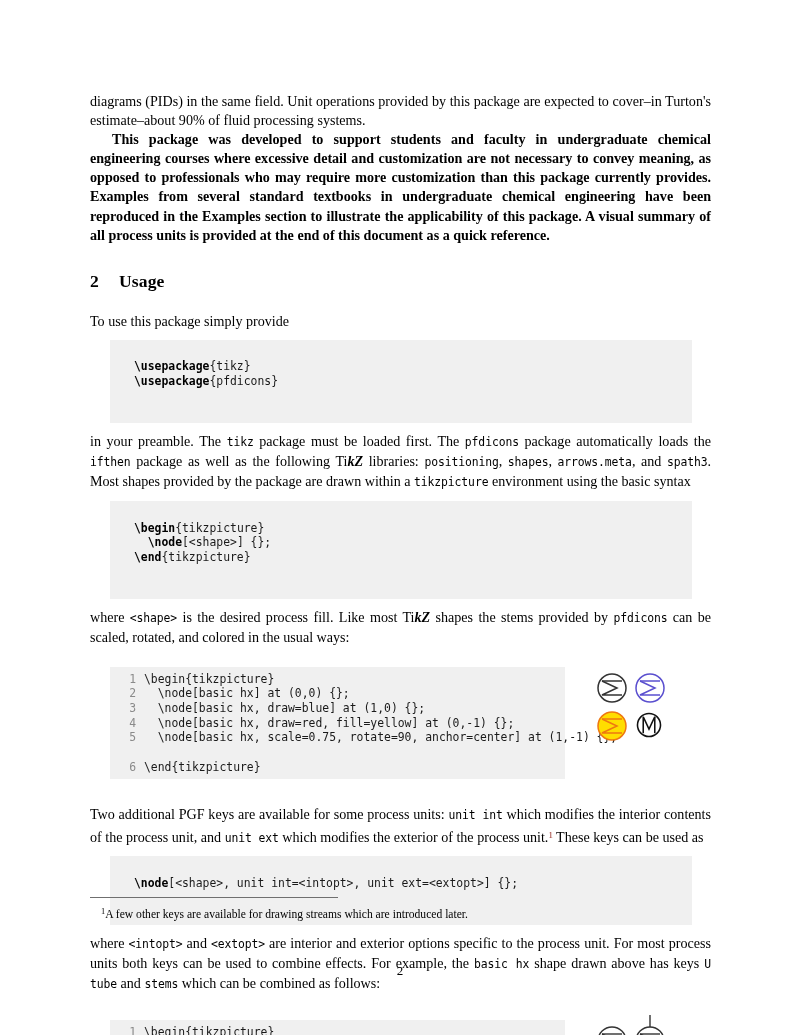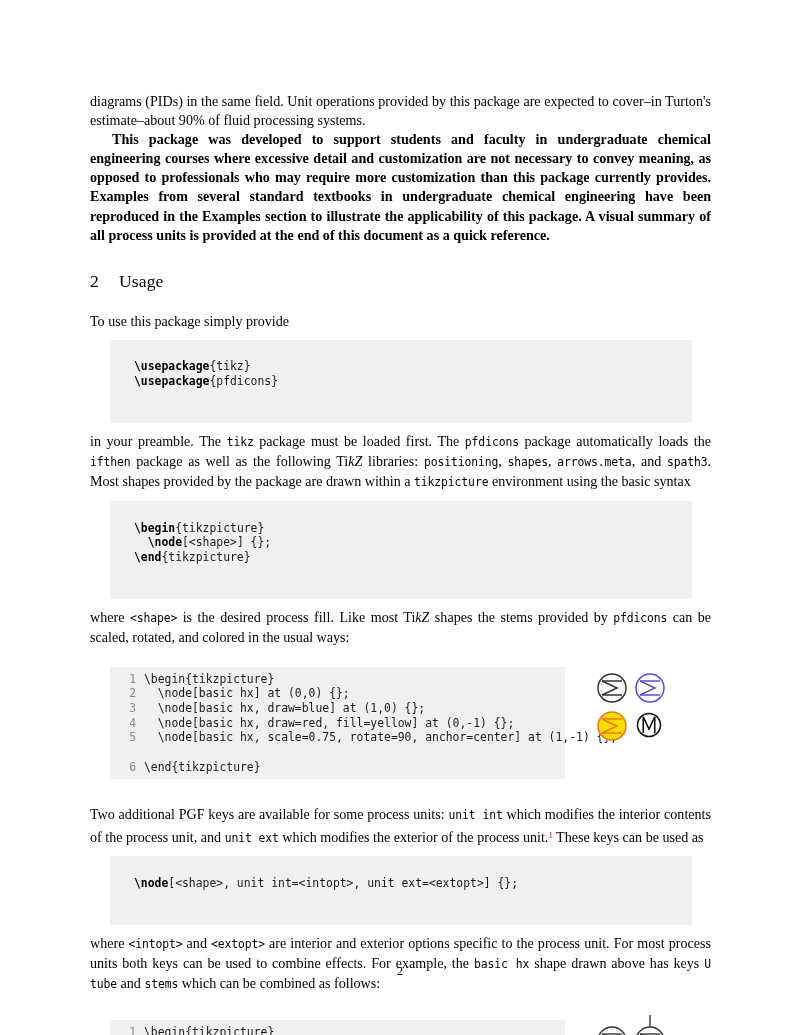--- a/index.html
+++ b/index.html
@@ -37,21 +37,21 @@
     hyphens: manual;
   }
   p.body-text.indent { text-indent: 22px; font-weight: bold; }
 
   .gap-sm { height: 9px; }
   .gap-lg { height: 20px; }
   .gap-xl { height: 26px; }
 
   h2.section {
     font-size: 17.6px;
-    font-weight: normal;
+    font-weight: bold;
     margin: 0;
     letter-spacing: 0.1px;
   }
   h2.section .num { display: inline-block; width: 29px; }
 
   code, .tt {
     font-family: "DejaVu Sans Mono", "Liberation Mono", monospace;
     font-size: 11.4px;
     letter-spacing: -0.1px;
   }
@@ -111,21 +111,21 @@
   .pagenum {
     position: absolute;
     left: 0; top: 963px;
     width: 800px;
     text-align: center;
     font-size: 13px;
   }
 
   sup.fnmark { font-size: 8.8px; vertical-align: 0.44em; color: #8c1a11; }
 
-  .tikz-it { font-style: italic; font-family: "Liberation Serif", serif; }
+  .tikz-it { font-style: italic; font-family: "Liberation Serif", serif; font-weight: bold; }
 </style>
 </head>
 <body>
 
 <div class="page">
 
   <div class="content">
 
     <p class="body-text">diagrams (PIDs) in the same field. Unit operations provided by this package are expected to cover–in Turton's estimate–about 90% of fluid processing systems.</p>
 
@@ -235,16 +235,20 @@
             <polyline points="7,20 22,27 7,34 27,34" fill="none" stroke="#333333" stroke-width="1.4"></polyline>
             <polyline points="7,20 27,20" fill="none" stroke="#333333" stroke-width="1.4"></polyline>
           </svg>
         </div>
 
       </div>
     </div>
 
   </div>
 
+  <div class="footnote-wrap">
+    <div class="footnote-rule"></div>
+    <p class="footnote-text"><sup>1</sup><span>A few other keys are available for drawing streams which are introduced later.</span></p>
+  </div>
 
   <div class="pagenum">2</div>
 
 </div>
 
 </body></html>

